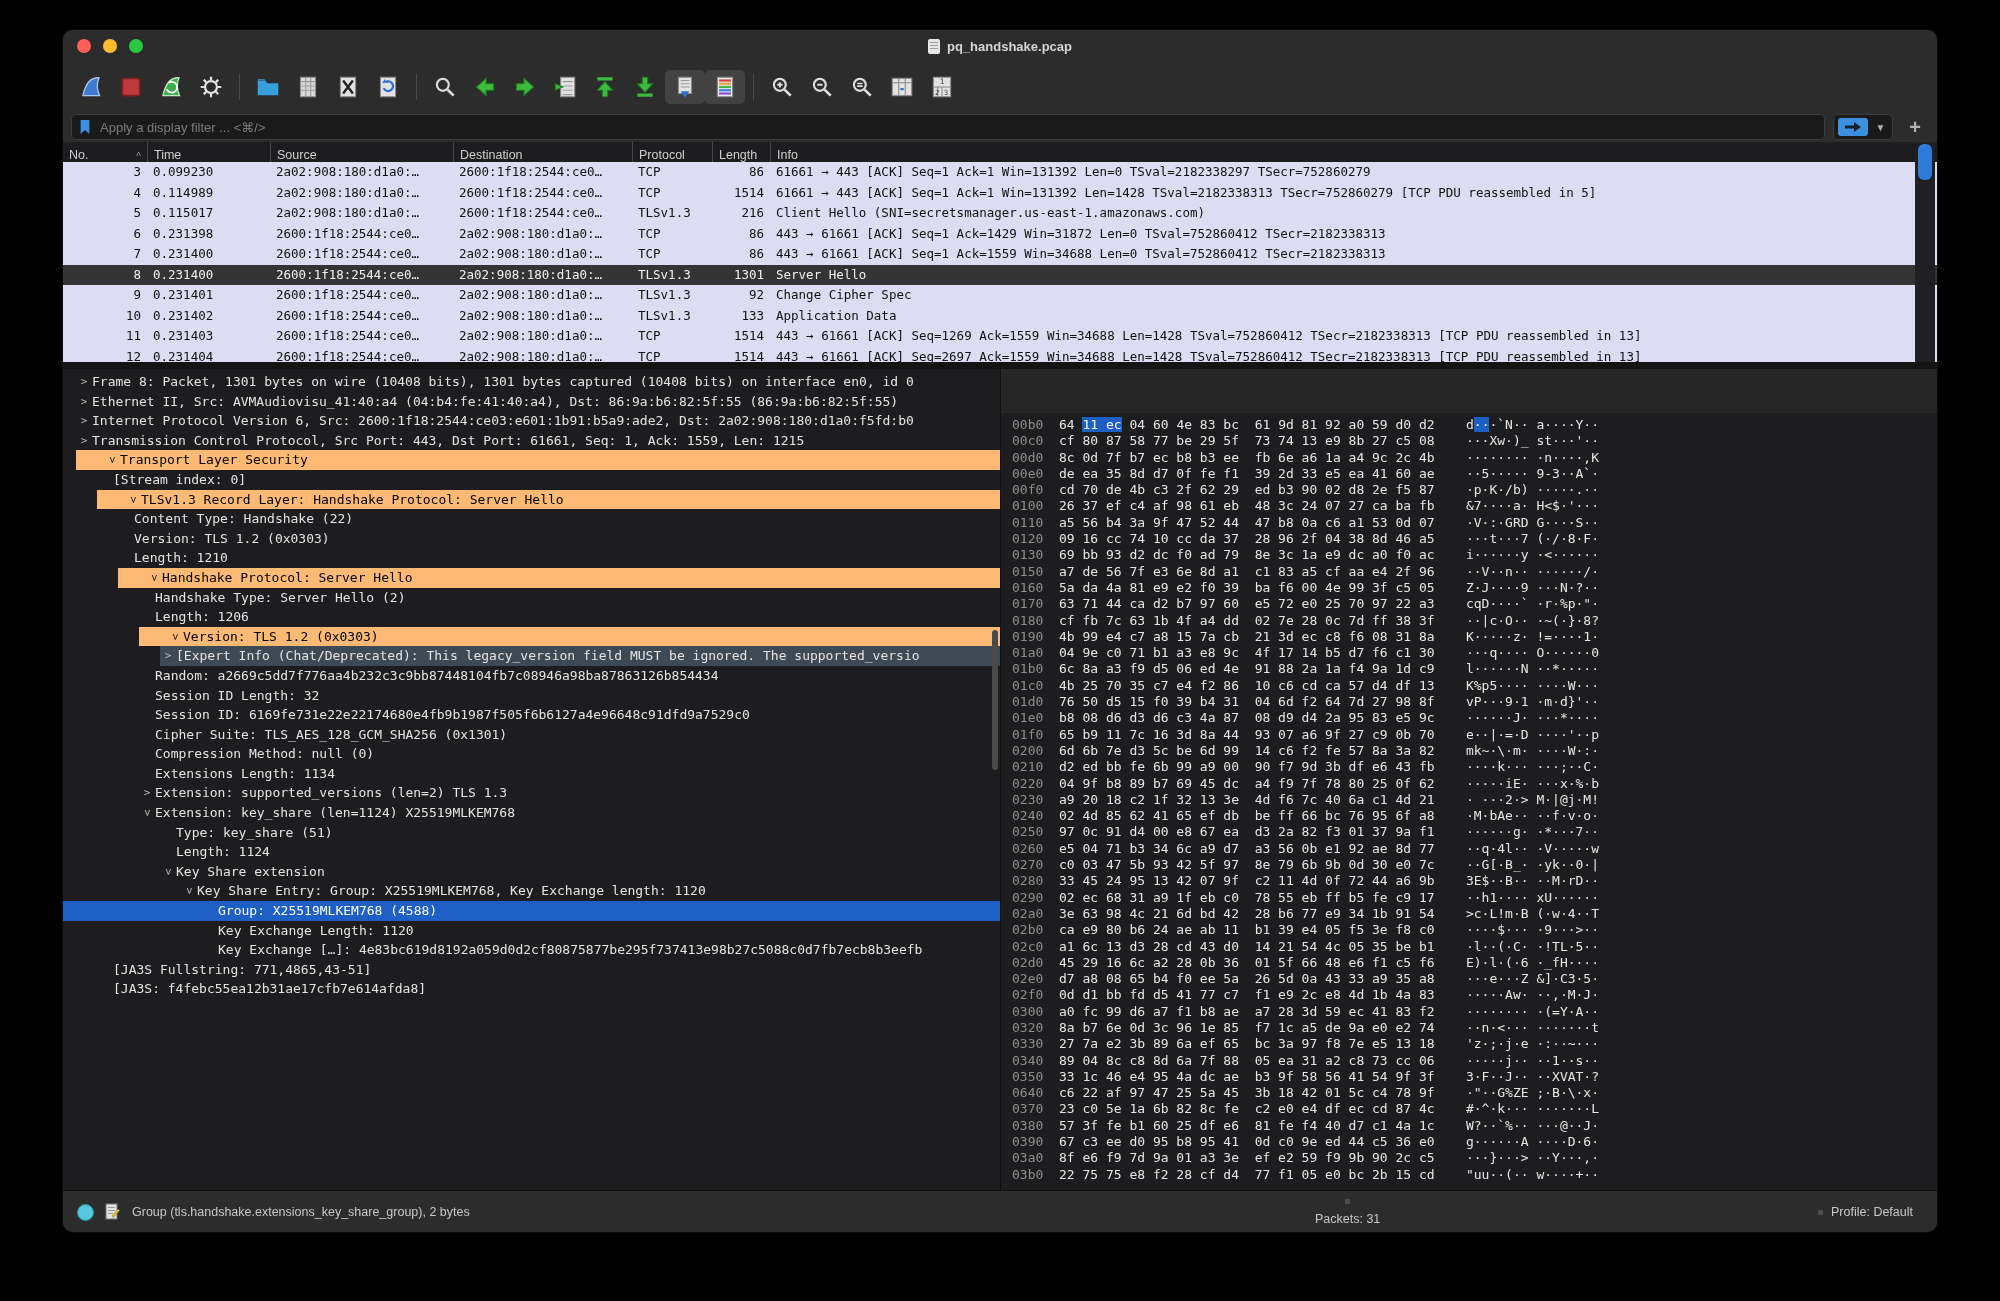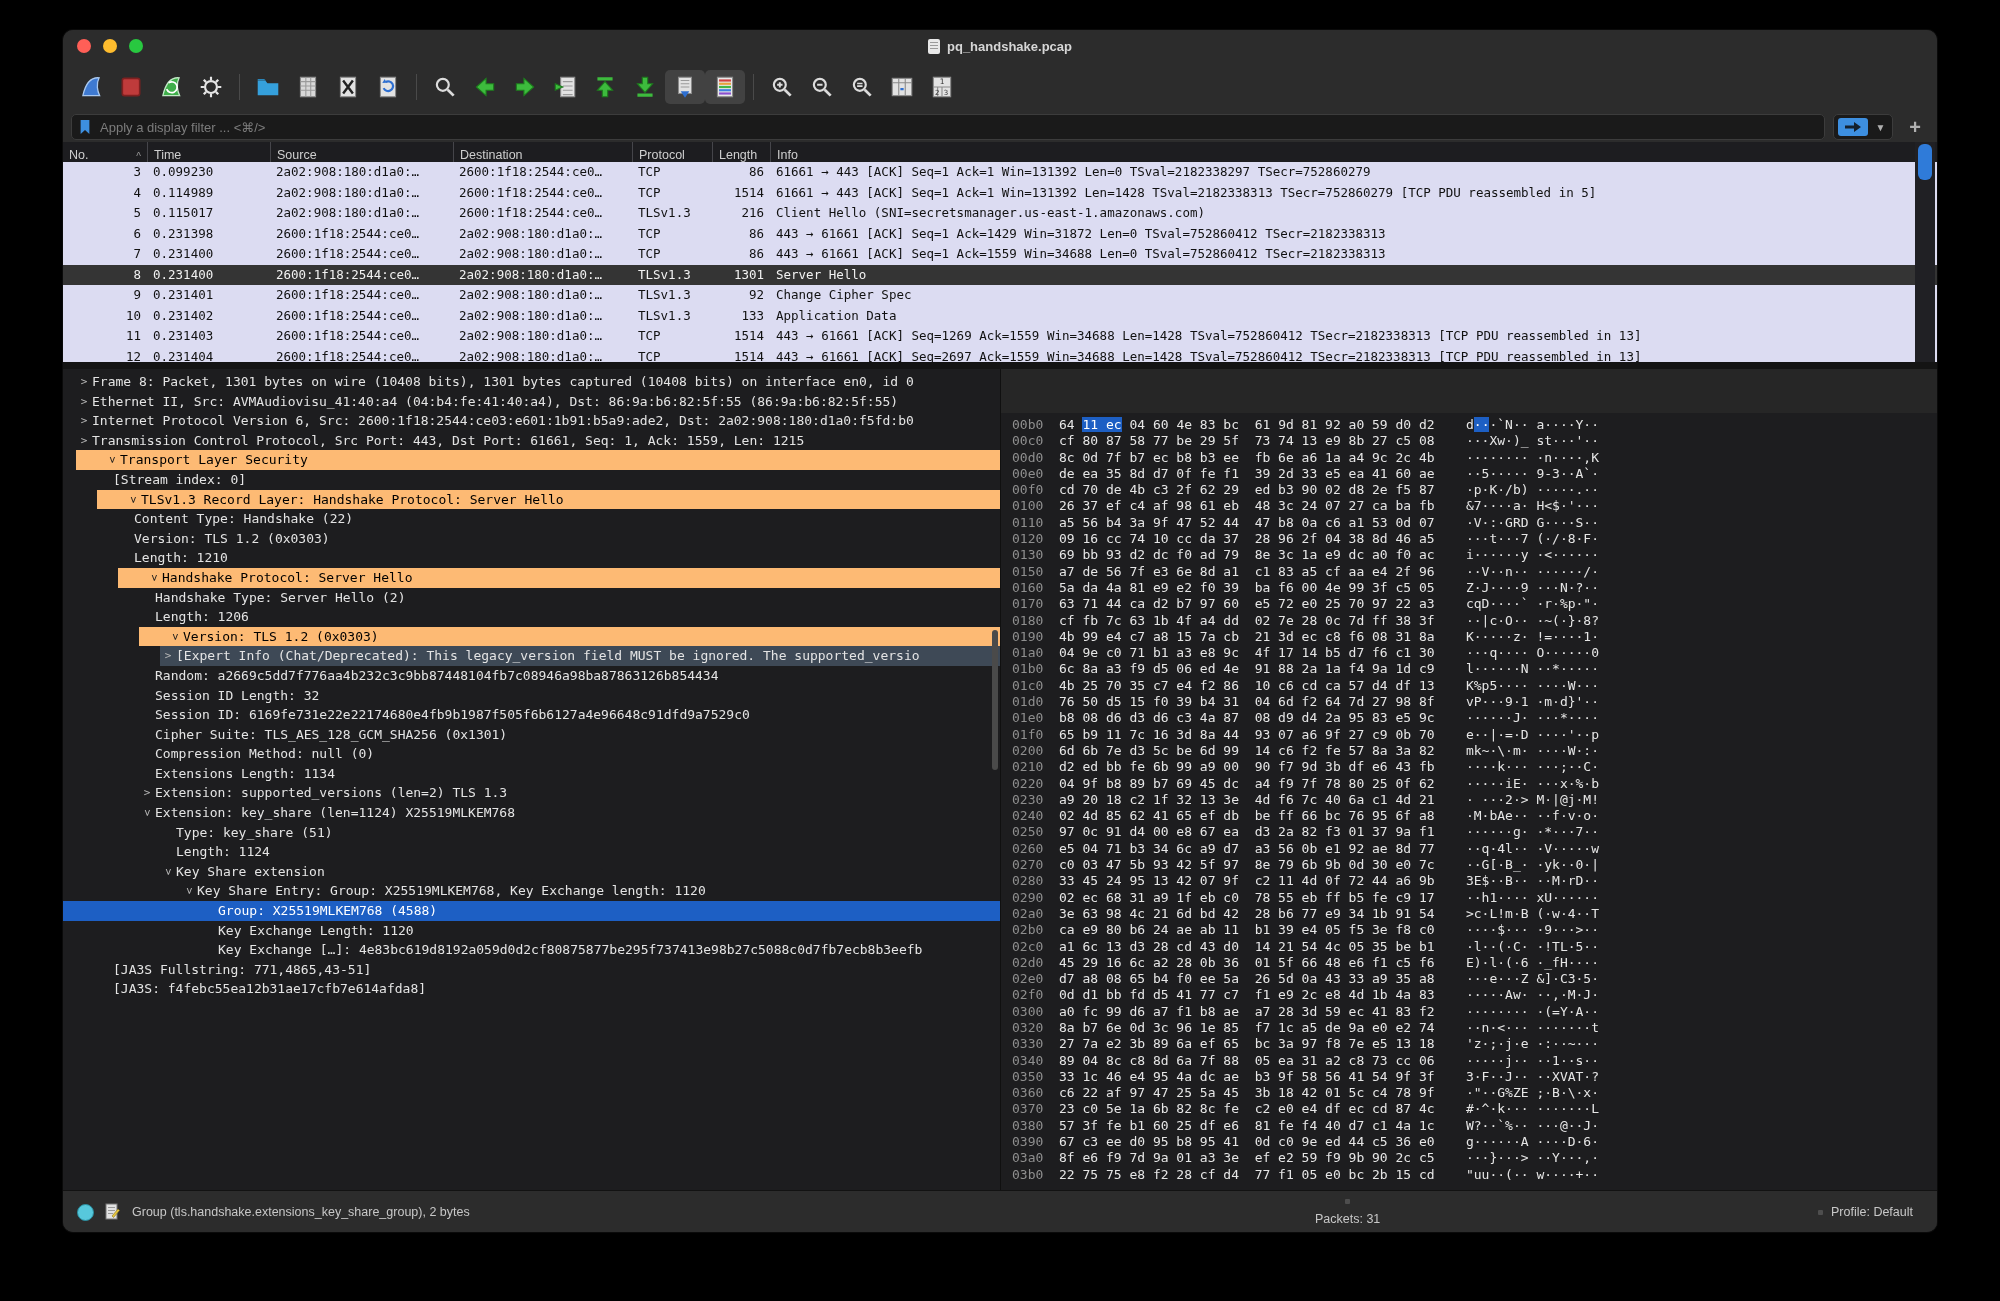--- a/index.html
+++ b/index.html
@@ -450,21 +450,21 @@
       <div class="hrow"><span class="hoff">02b0  </span>ca e9 80 b6 24 ae ab 11  b1 39 e4 05 f5 3e f8 c0    ····$··· ·9···&gt;··</div>
       <div class="hrow"><span class="hoff">02c0  </span>a1 6c 13 d3 28 cd 43 d0  14 21 54 4c 05 35 be b1    ·l··(·C· ·!TL·5··</div>
       <div class="hrow"><span class="hoff">02d0  </span>45 29 16 6c a2 28 0b 36  01 5f 66 48 e6 f1 c5 f6    E)·l·(·6 ·_fH····</div>
       <div class="hrow"><span class="hoff">02e0  </span>d7 a8 08 65 b4 f0 ee 5a  26 5d 0a 43 33 a9 35 a8    ···e···Z &amp;]·C3·5·</div>
       <div class="hrow"><span class="hoff">02f0  </span>0d d1 bb fd d5 41 77 c7  f1 e9 2c e8 4d 1b 4a 83    ·····Aw· ··,·M·J·</div>
       <div class="hrow"><span class="hoff">0300  </span>a0 fc 99 d6 a7 f1 b8 ae  a7 28 3d 59 ec 41 83 f2    ········ ·(=Y·A··</div>
       <div class="hrow"><span class="hoff">0320  </span>8a b7 6e 0d 3c 96 1e 85  f7 1c a5 de 9a e0 e2 74    ··n·&lt;··· ·······t</div>
       <div class="hrow"><span class="hoff">0330  </span>27 7a e2 3b 89 6a ef 65  bc 3a 97 f8 7e e5 13 18    'z·;·j·e ·:··~···</div>
       <div class="hrow"><span class="hoff">0340  </span>89 04 8c c8 8d 6a 7f 88  05 ea 31 a2 c8 73 cc 06    ·····j·· ··1··s··</div>
       <div class="hrow"><span class="hoff">0350  </span>33 1c 46 e4 95 4a dc ae  b3 9f 58 56 41 54 9f 3f    3·F··J·· ··XVAT·?</div>
-      <div class="hrow"><span class="hoff">0360  </span>c6 22 af 97 47 25 5a 45  3b 18 42 01 5c c4 78 9f    ·"··G%ZE ;·B·\·x·</div>
+      <div class="hrow"><span class="hoff">0640  </span>c6 22 af 97 47 25 5a 45  3b 18 42 01 5c c4 78 9f    ·"··G%ZE ;·B·\·x·</div>
       <div class="hrow"><span class="hoff">0370  </span>23 c0 5e 1a 6b 82 8c fe  c2 e0 e4 df ec cd 87 4c    #·^·k··· ·······L</div>
       <div class="hrow"><span class="hoff">0380  </span>57 3f fe b1 60 25 df e6  81 fe f4 40 d7 c1 4a 1c    W?··`%·· ···@··J·</div>
       <div class="hrow"><span class="hoff">0390  </span>67 c3 ee d0 95 b8 95 41  0d c0 9e ed 44 c5 36 e0    g······A ····D·6·</div>
       <div class="hrow"><span class="hoff">03a0  </span>8f e6 f9 7d 9a 01 a3 3e  ef e2 59 f9 9b 90 2c c5    ···}···&gt; ··Y···,·</div>
       <div class="hrow"><span class="hoff">03b0  </span>22 75 75 e8 f2 28 cf d4  77 f1 05 e0 bc 2b 15 cd    "uu··(·· w····+··</div>
     </div>
 
   <div class="statusbar">
     <div class="expert-dot"></div>
     <svg class="note-ico" width="16" height="18" viewBox="0 0 16 18">

